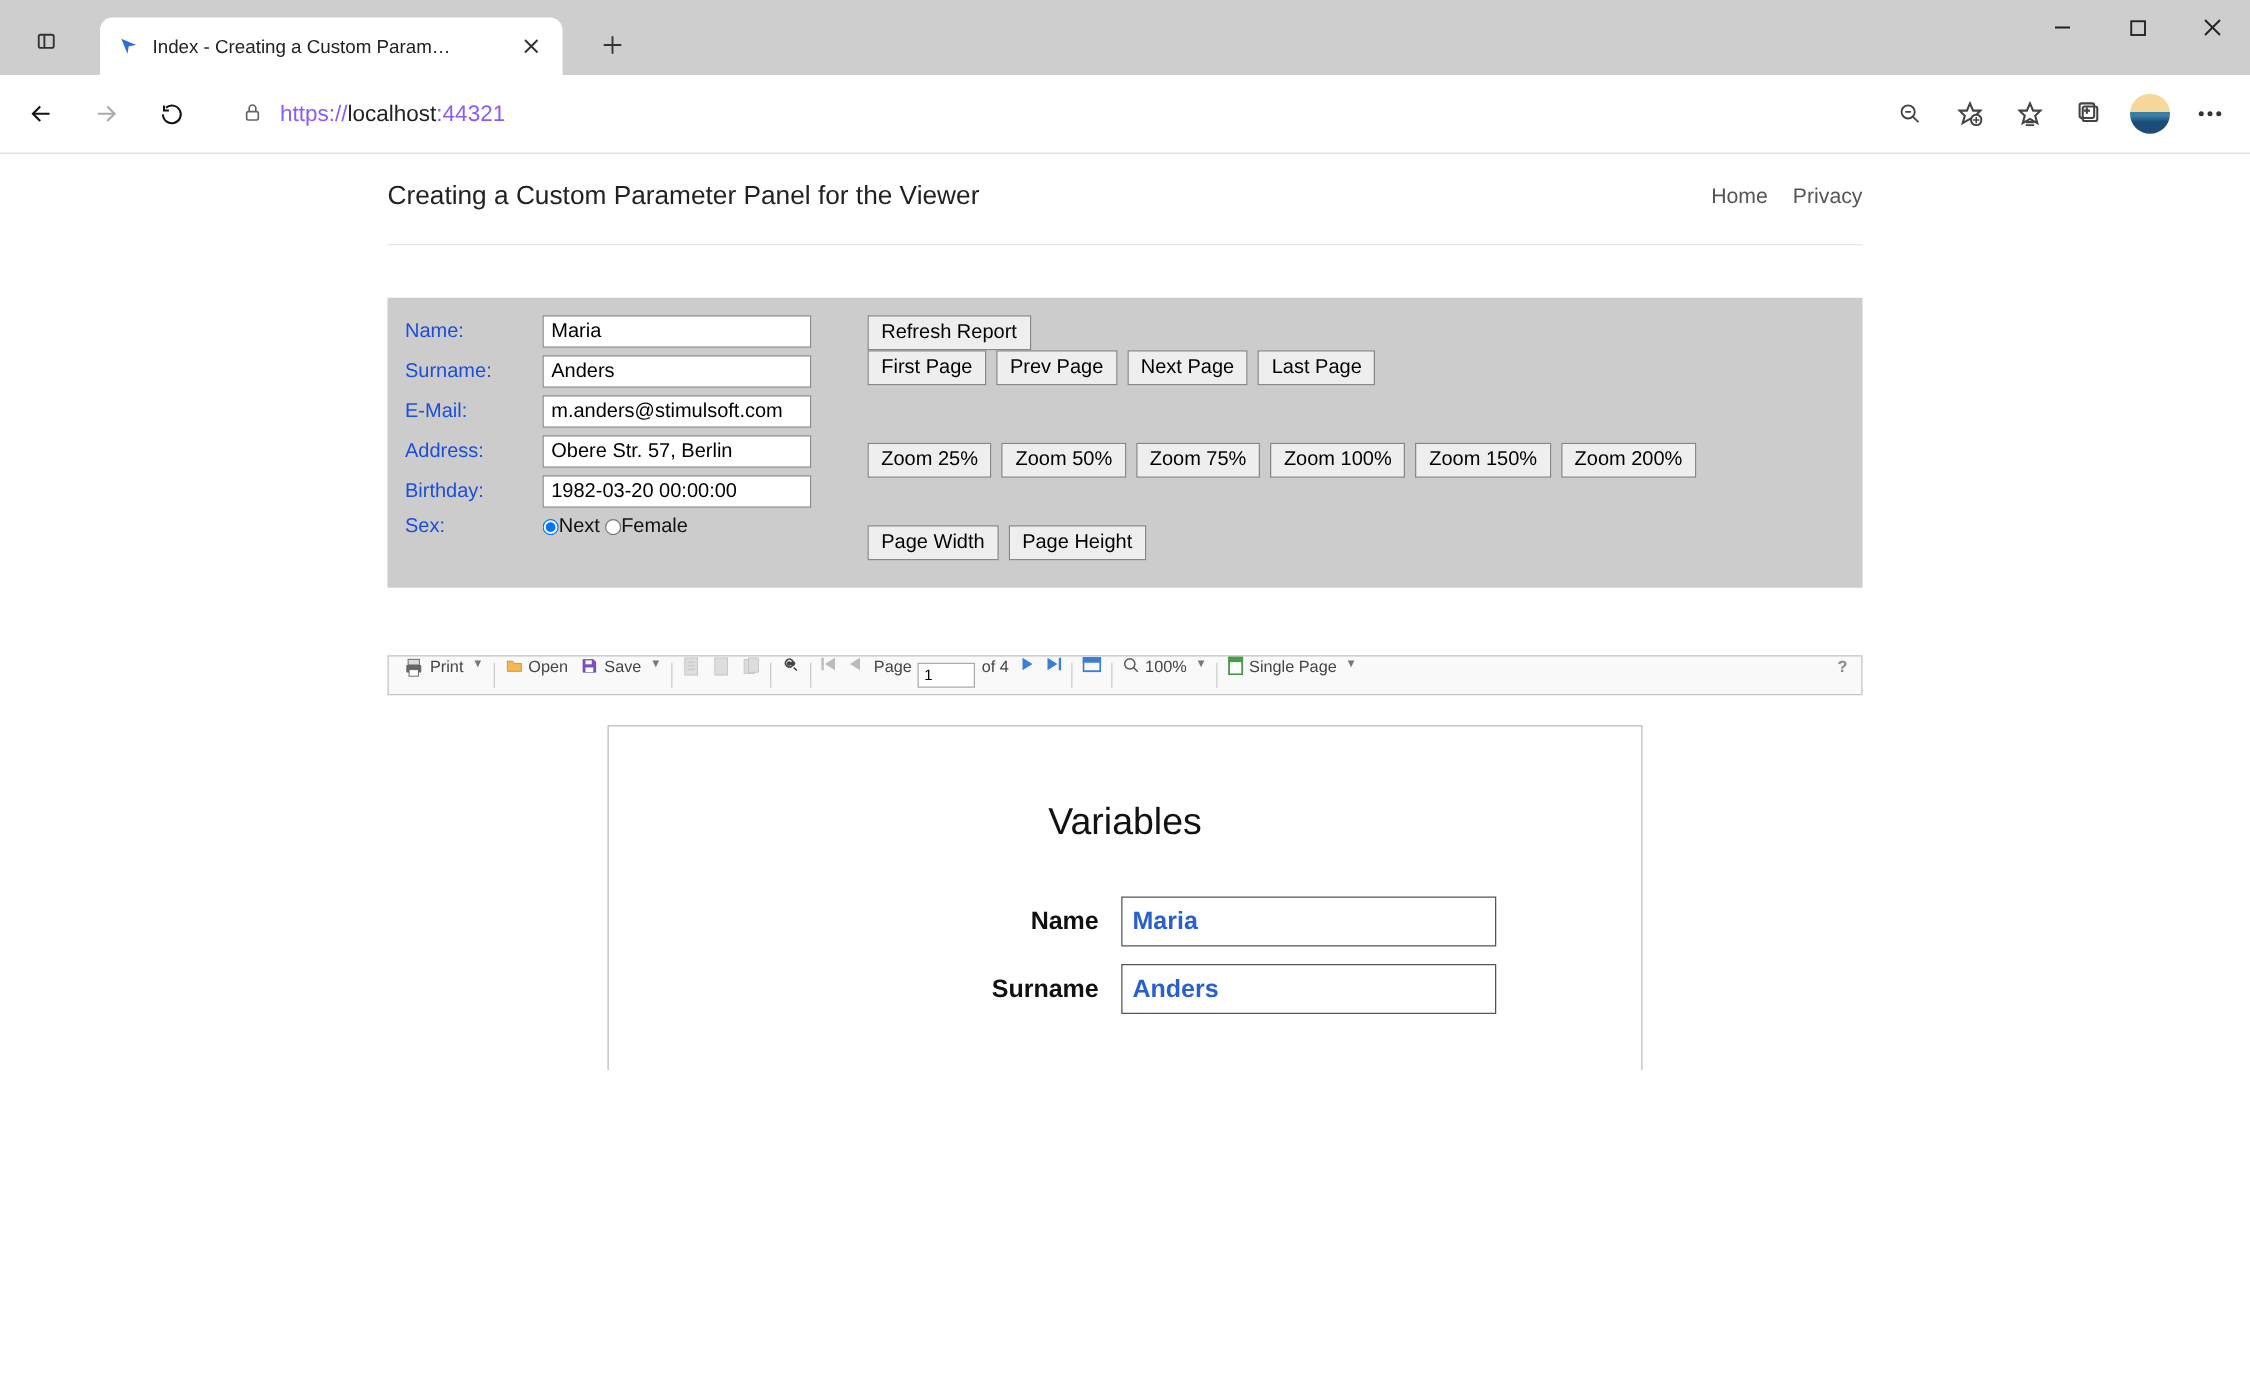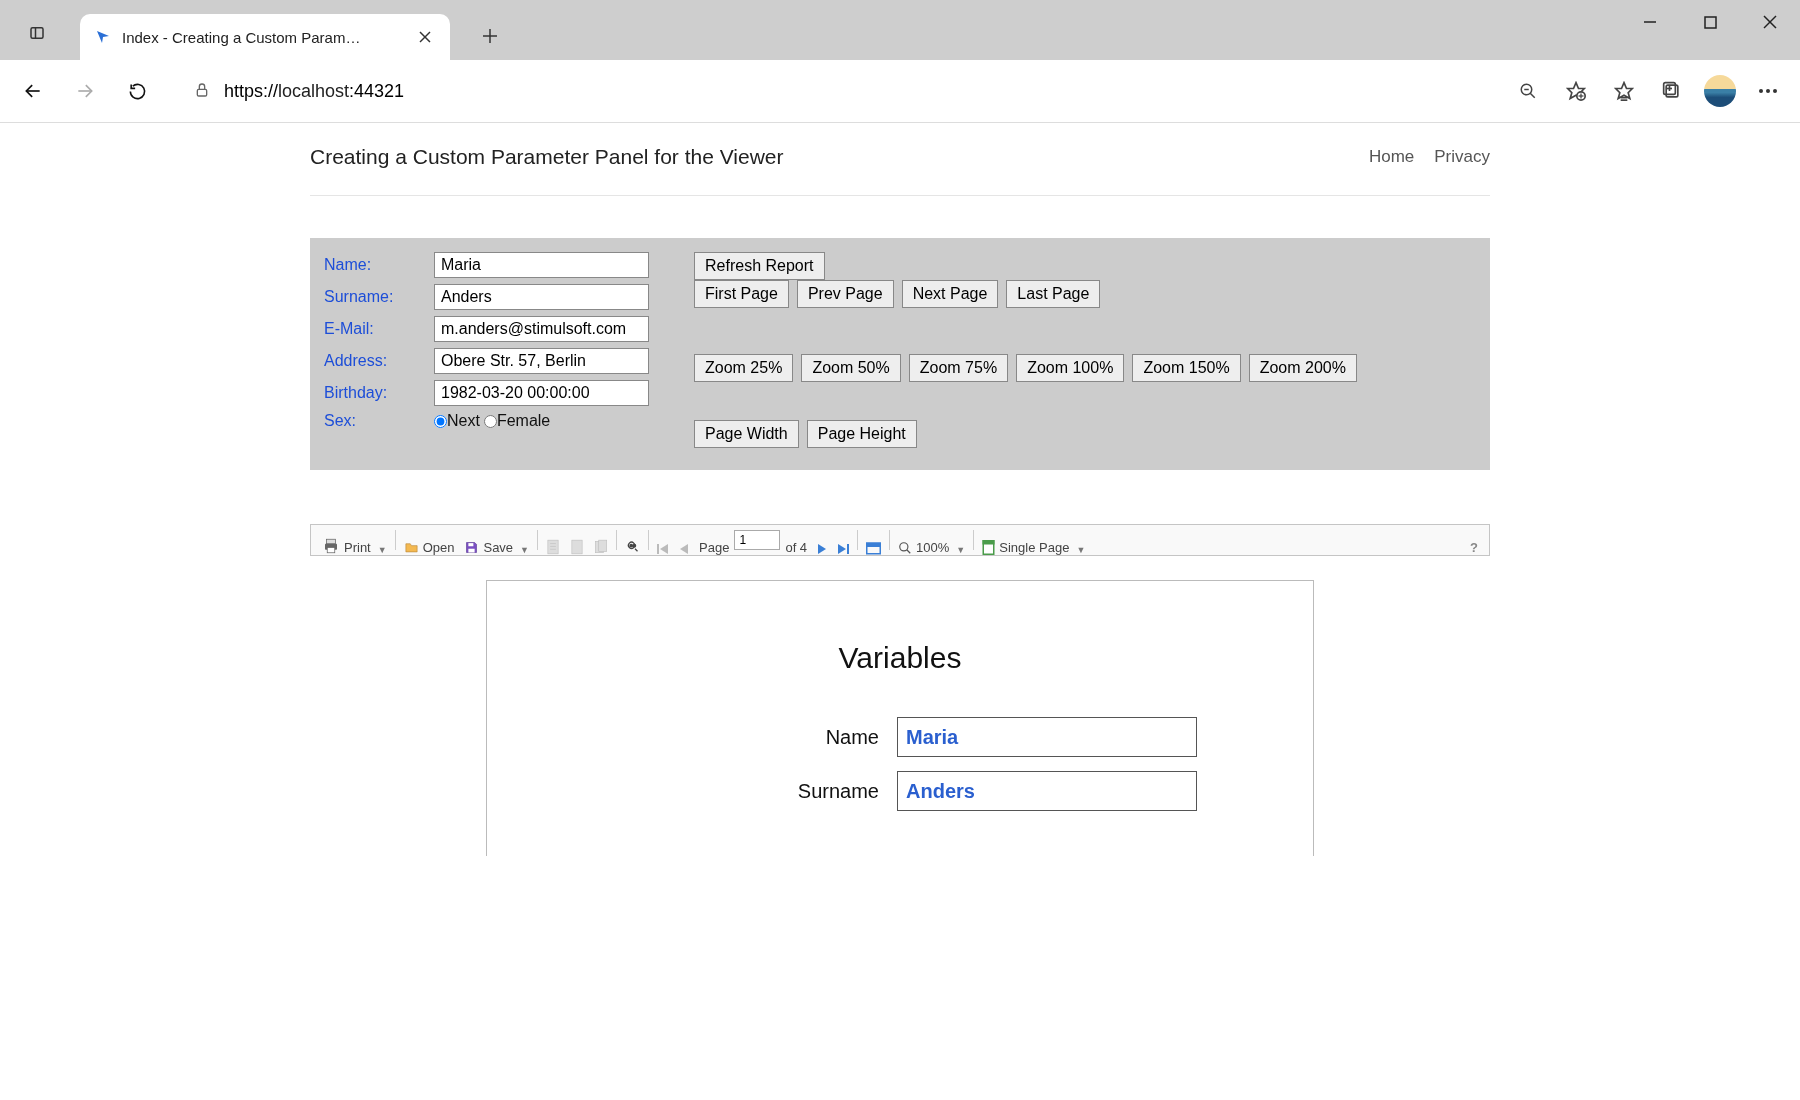--- a/index.html
+++ b/index.html
@@ -27,21 +27,21 @@
 .new-tab { width:40px; height:40px; display:flex;align-items:center;justify-content:center; margin-left:20px; margin-bottom:4px; cursor:pointer; }
 .window-controls { position:absolute; right:0; top:0; display:flex; height:44px; }
 .window-controls div { width:60px; display:flex;align-items:center;justify-content:center; cursor:pointer; }
 
 
 .addr-row { display:flex; align-items:center; height:63px; background:#fff; padding: 0 10px; gap: 6px; border-bottom:1px solid #ddd; }
 .nav-btn { width:46px; height:46px; display:flex;align-items:center;justify-content:center; border-radius:6px; cursor:pointer; }
 .addr-box { flex:1; height:40px; border-radius:20px; display:flex; align-items:center; padding: 0 18px; gap: 14px; margin: 0 10px; }
 .addr-box .lock { color:#666; }
 .addr-box .url { font-size: 18px; color:#666; }
-.addr-box .url .proto { color:#000000; }
+.addr-box .url .proto { color:#8b5cf6; }
 .addr-box .url .host { color:#222; }
 .addr-right { display:flex; gap:4px; align-items:center; }
 .addr-icon { width:44px; height:44px; display:flex; align-items:center; justify-content:center; cursor:pointer; border-radius:6px; }
 .avatar { width:32px;height:32px;border-radius:50%; background: linear-gradient(180deg,#f6d99a 0 45%,#3a7fa6 45% 55%,#1c4d78 70%);}
 
 
 .page-wrap { position:relative; height: calc(857px - 124px + 100px); height: 733px; overflow-y: scroll; padding-bottom:200px; }
 .page-inner { width: 1180px; margin: 0 auto; }
 
 .page-header { display:flex; align-items:center; justify-content:space-between; padding: 22px 0 26px 0; border-bottom: 1px solid #e5e5e5; }
@@ -71,35 +71,35 @@
 .btns-col { display:flex; flex-direction:column; gap: 38px; }
 
 .submit-row { margin-top: 30px; }
 
 
 .rep-toolbar {
   margin-top: 54px; border:1px solid #c5c5c5; background:#f9f9f9; height: 32px;
   display:flex; align-items:center; padding:0 6px; gap:0; font-size:13px; color:#444;
   width: 100%;
 }
-.tb { display:flex; align-items:flex-end; height:100%; padding:0 5px; gap:4px; cursor:pointer; }
+.tb { display:flex; align-items:flex-start; height:100%; padding:0 5px; gap:4px; cursor:pointer; }
 .tb.disabled { color:#aaa; cursor:default; }
 .tb svg { display:block; }
 .tb-sep { width:1px; height:20px; background:#ccc; margin:0 3px; }
 .tb-page-input { width:46px; height:20px; border:1px solid #aaa; padding:0 4px; font-size:12px; }
 .tb-spacer { flex:1; }
 .drop-caret { font-size:9px; color:#777; margin-left:3px; }
 
 
 .report-area { display:flex; justify-content:center; padding-top: 24px; }
 .report-page { width: 828px; min-height: 500px; border:1px solid #bbb; background:#fff; padding: 60px 60px 40px; }
 .report-title { text-align:center; font-size:30px; font-weight:400; margin-bottom: 42px; }
 .vars-table { margin: 0 auto; }
 .vars-row { display:flex; align-items:center; margin-bottom: 14px; }
-.vars-label { width: 350px; text-align:right; padding-right: 18px; font-size:20px; font-weight:400; }
+.vars-label { width: 350px; text-align:right; padding-right: 18px; font-size:20px; font-weight:700; }
 .vars-cell { width: 300px; height:40px; border:1px solid #555; display:flex; align-items:center; padding:0 8px; font-size:20px; color:#2a5fcf; font-weight:700; }
 
 
 .page-wrap::-webkit-scrollbar { width:16px; }
 .page-wrap::-webkit-scrollbar-thumb { background:#c4c4c4; border-radius:8px; border:3px solid #f0f0f0; }
 .page-wrap::-webkit-scrollbar-track { background:#f0f0f0; }
 
 
 .ic { width:18px; height:18px; }
 </style>

